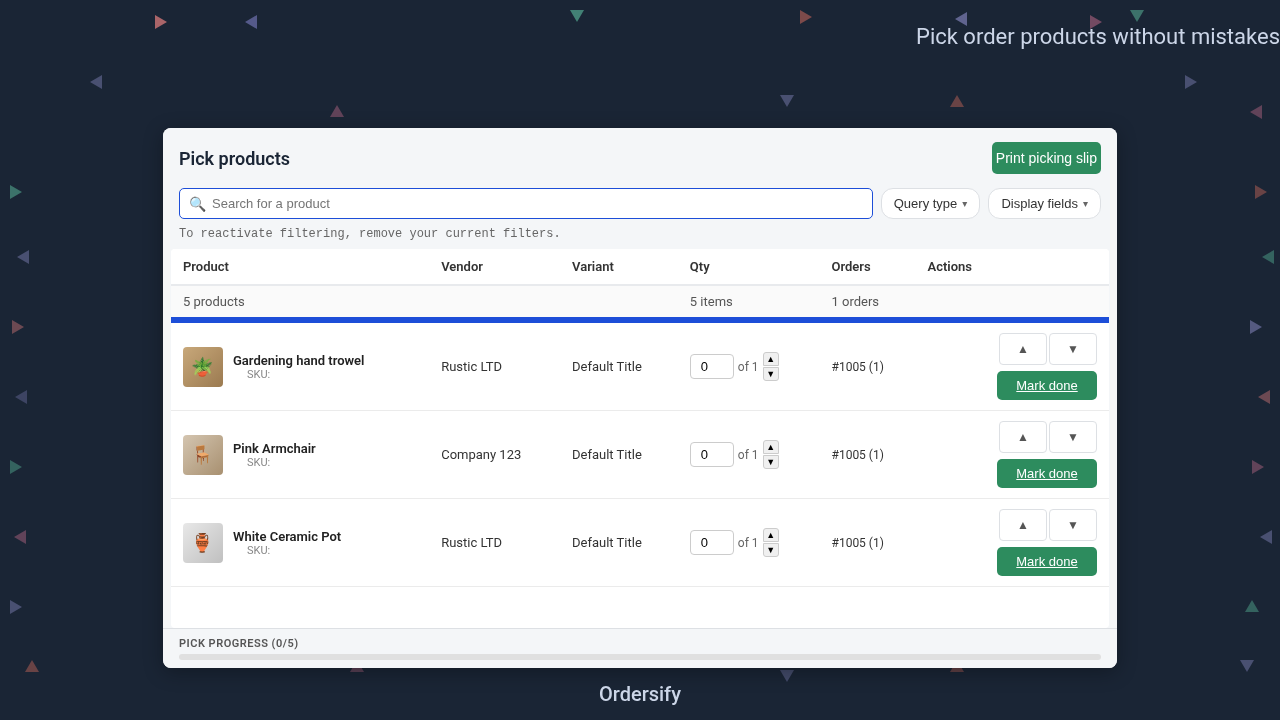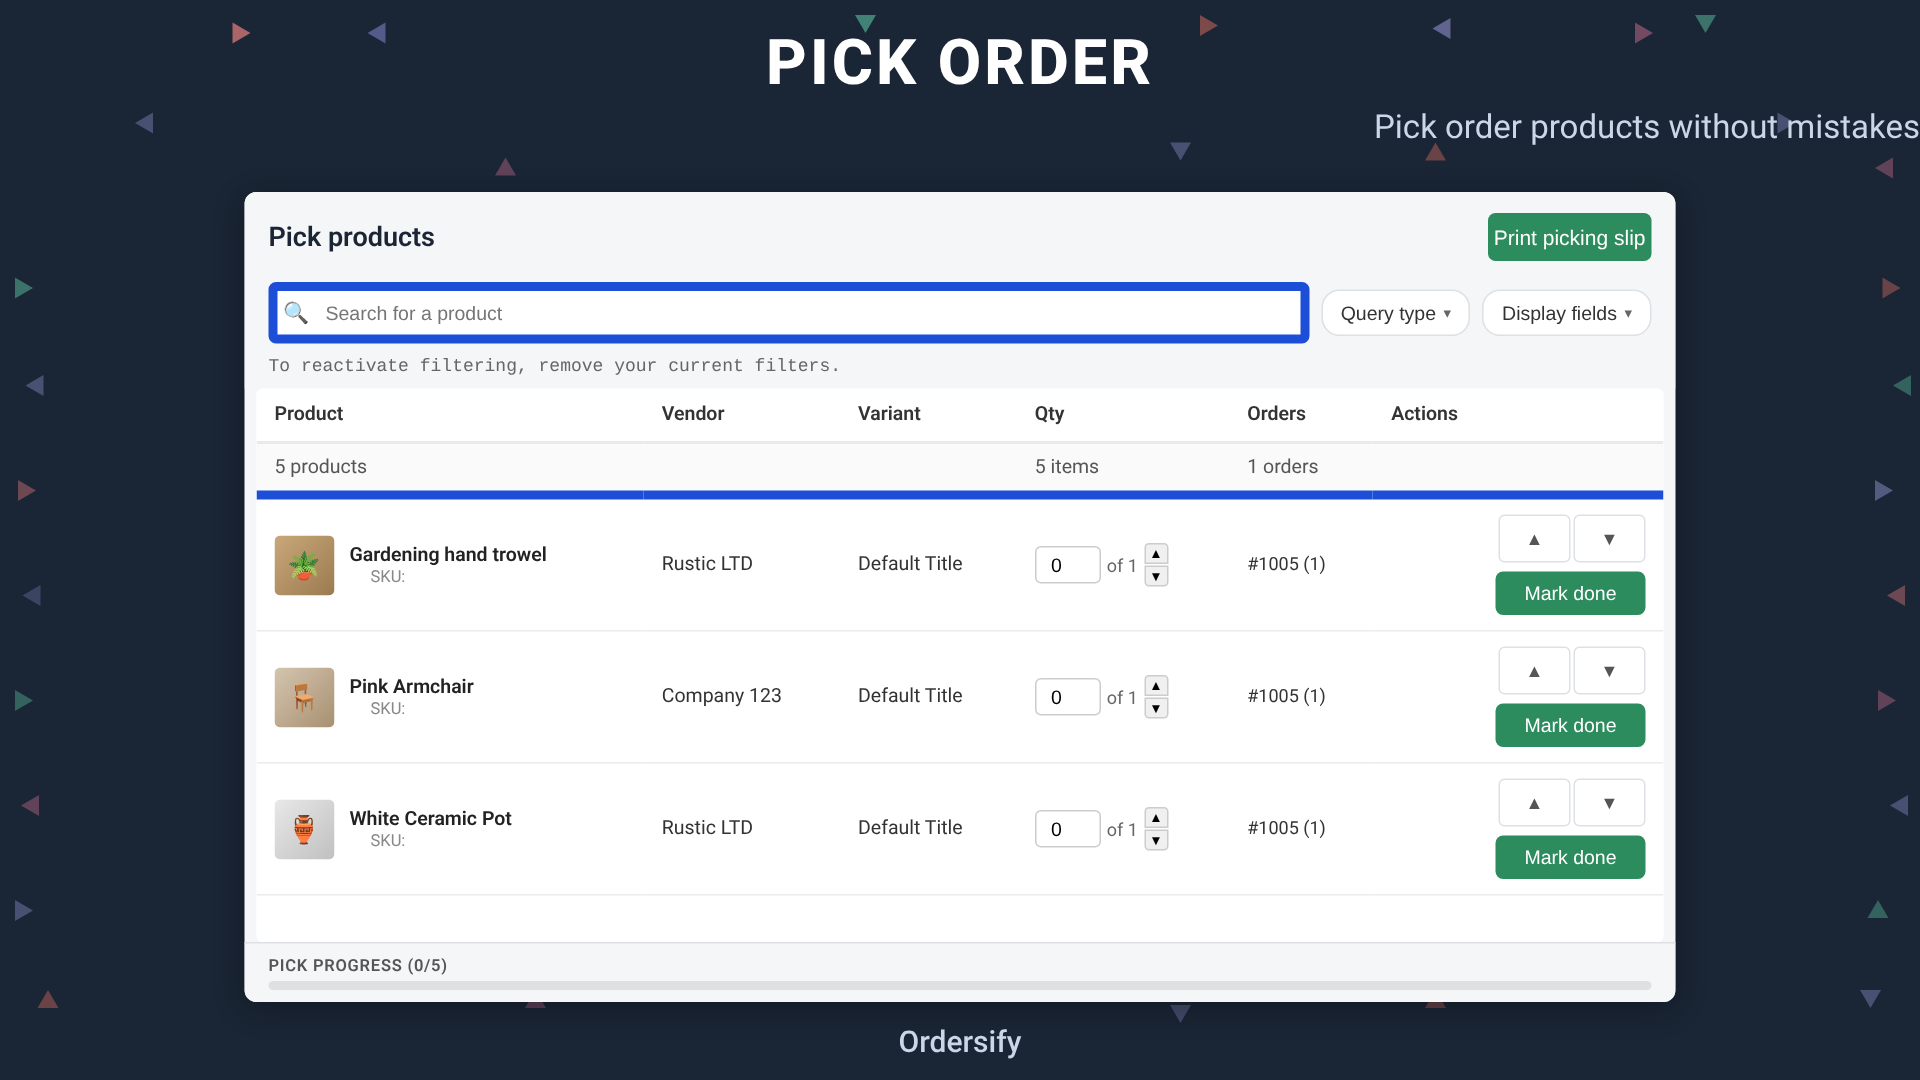--- a/index.html
+++ b/index.html
@@ -104,21 +104,21 @@
       position: absolute;
       left: 10px;
       top: 50%;
       transform: translateY(-50%);
       color: #888;
       font-size: 14px;
     }
     .search-input {
       width: 100%;
       padding: 7px 10px 7px 32px;
-      border: 6px solid #1d4ed8;
+      border: 1px solid #1d4ed8;
       border-radius: 5px;
       font-size: 13px;
       background: #fff;
       color: #555;
       outline: none;
     }
     .dropdown-btn {
       display: flex;
       align-items: center;
       gap: 5px;
@@ -286,20 +286,21 @@
       background: #2d8c5e;
       color: #fff;
       border: none;
       border-radius: 5px;
       padding: 7px 0;
       width: 100px;
       font-size: 13px;
       font-weight: 500;
       cursor: pointer;
       text-align: center;
+      text-decoration: underline;
     }
 
     
     .progress-bar-section {
       padding: 8px 16px;
       background: #f4f6f8;
       border-top: 1px solid #dde0e4;
     }
     .progress-label {
       font-size: 11px;
@@ -417,21 +418,20 @@
   <div class="tri tri-right" style="top:460px;left:1252px;border-left-color:#cc7090;opacity:0.4;"></div>
   <div class="tri tri-left" style="top:530px;left:1260px;border-right-color:#9090cc;opacity:0.4;"></div>
   <div class="tri tri-up" style="top:600px;left:1245px;border-bottom-color:#5dc0a0;opacity:0.4;"></div>
   <div class="tri tri-down" style="top:660px;left:1240px;border-top-color:#9090cc;opacity:0.4;"></div>
   <div class="tri tri-up" style="top:660px;left:350px;border-bottom-color:#cc7090;opacity:0.35;"></div>
   <div class="tri tri-down" style="top:670px;left:780px;border-top-color:#9090cc;opacity:0.35;"></div>
   <div class="tri tri-up" style="top:660px;left:950px;border-bottom-color:#e07060;opacity:0.35;"></div>
 </div>
 
 <div class="header-section">
-  <div class="main-title">PICK ORDER</div>
   <div class="sub-title">Pick order products without mistakes</div>
 </div>
 
 <div class="panel">
 
   <div class="panel-header">
     <span class="panel-title">Pick products</span>
     <button class="print-btn">Print picking slip</button>
   </div>
 

